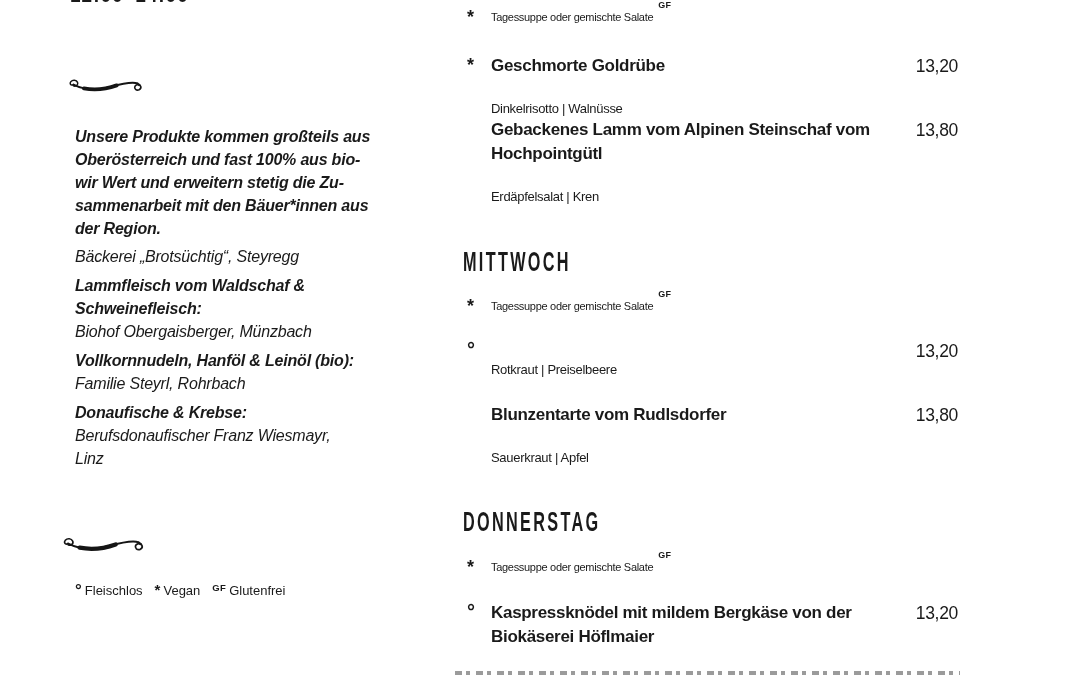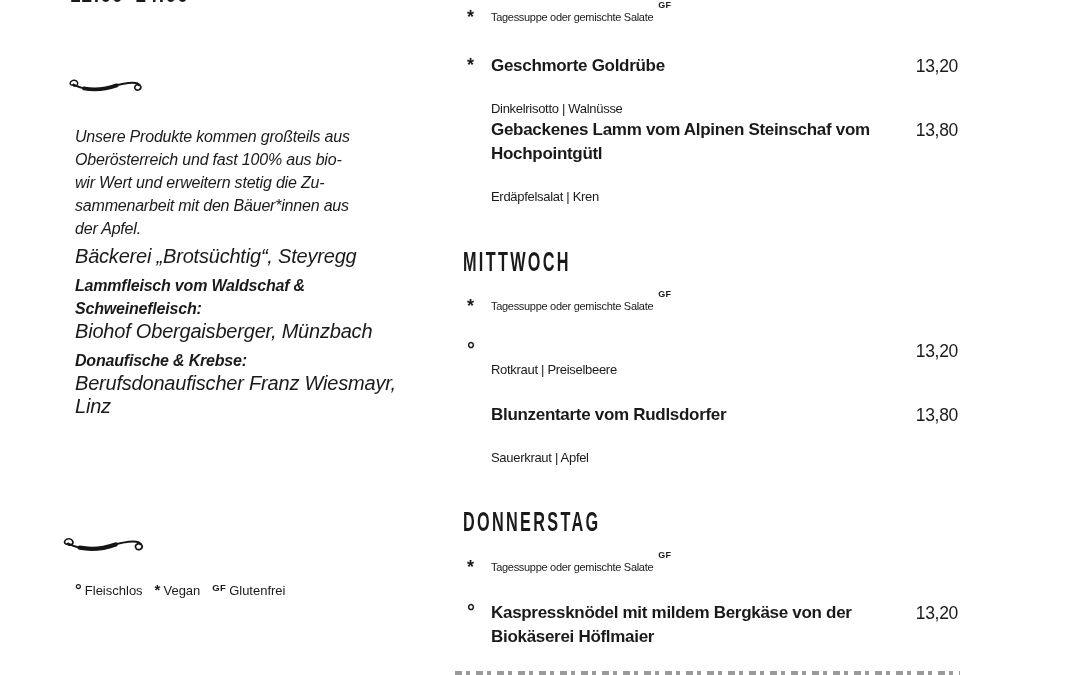--- a/index.html
+++ b/index.html
@@ -11,25 +11,25 @@
 
   
   .time-clip{position:absolute;left:70px;top:0;width:160px;height:7px;overflow:hidden;}
   .time-clip span{display:block;position:relative;top:-15px;font-size:19px;font-weight:700;letter-spacing:1px;white-space:nowrap;}
 
   .flourish{position:absolute;}
   .flourish-top{left:66px;top:72px;}
   .flourish-bottom{left:60px;top:530px;}
 
   .left-col{position:absolute;left:75px;top:125px;width:312px;font-style:italic;letter-spacing:-0.2px;}
-  .intro{margin:0 0 5px 0;}
+  .intro{margin:0 0 5px 0;font-weight:bold;}
   .intro div{font-size:16px;line-height:23px;white-space:nowrap;}
   .supplier{margin:0 0 6px 0;}
   .supplier .s-title{font-size:16px;line-height:23px;font-weight:700;white-space:nowrap;}
-  .supplier .s-detail{font-size:20px;line-height:23px;white-space:nowrap;}
+  .supplier .s-detail{font-size:16px;line-height:23px;white-space:nowrap;}
 
   .legend{position:absolute;left:75px;top:580px;font-size:13px;white-space:nowrap;letter-spacing:0;}
   .legend .sym{font-weight:700;font-size:15px;margin-right:3px;}
   .legend .sym-ring{font-size:17px;position:relative;top:1px;}
   .legend .sym-gf{font-size:9.5px;position:relative;top:-4px;letter-spacing:.3px;}
   .legend .lab{margin-right:12px;}
 
   
   .right-col{position:absolute;left:463px;top:0;width:495px;letter-spacing:-0.3px;}
   .row{position:absolute;left:0;right:0;display:flex;align-items:flex-start;}
@@ -73,33 +73,37 @@
     <path d="M24,21.5 C40,24.5 54,22.5 68,17.5" stroke-width="5.2"></path>
     <path d="M96,15 C101,17 102,21.5 98,23.5 C94.5,25 91,22 92.5,18.8 C93.6,16.5 96.5,16 98.2,17.5" stroke-width="2.2"></path>
   </svg>
 
   <div class="left-col">
     <div class="intro">
       <div>Unsere Produkte kommen großteils aus</div>
       <div>Oberösterreich und fast 100% aus bio-</div>
       <div>wir Wert und erweitern stetig die Zu-</div>
       <div>sammenarbeit mit den Bäuer*innen aus</div>
-      <div>der Apfel.</div>
+      <div>der Region.</div>
     </div>
 
     <div class="supplier">
       <div class="s-detail">Bäckerei „Brotsüchtig“, Steyregg</div>
     </div>
 
     <div class="supplier">
       <div class="s-title">Lammfleisch vom Waldschaf &amp;</div>
       <div class="s-title">Schweinefleisch:</div>
       <div class="s-detail">Biohof Obergaisberger, Münzbach</div>
     </div>
 
+    <div class="supplier">
+      <div class="s-title">Vollkornnudeln, Hanföl &amp; Leinöl (bio):</div>
+      <div class="s-detail">Familie Steyrl, Rohrbach</div>
+    </div>
 
     <div class="supplier">
       <div class="s-title">Donaufische &amp; Krebse:</div>
       <div class="s-detail">Berufsdonaufischer Franz Wiesmayr,</div>
       <div class="s-detail">Linz</div>
     </div>
   </div>
 
   <div class="legend">
     <span class="sym sym-ring">°</span><span class="lab">Fleischlos</span><span class="sym">*</span><span class="lab">Vegan</span><span class="sym sym-gf">GF</span><span class="lab">Glutenfrei</span>

